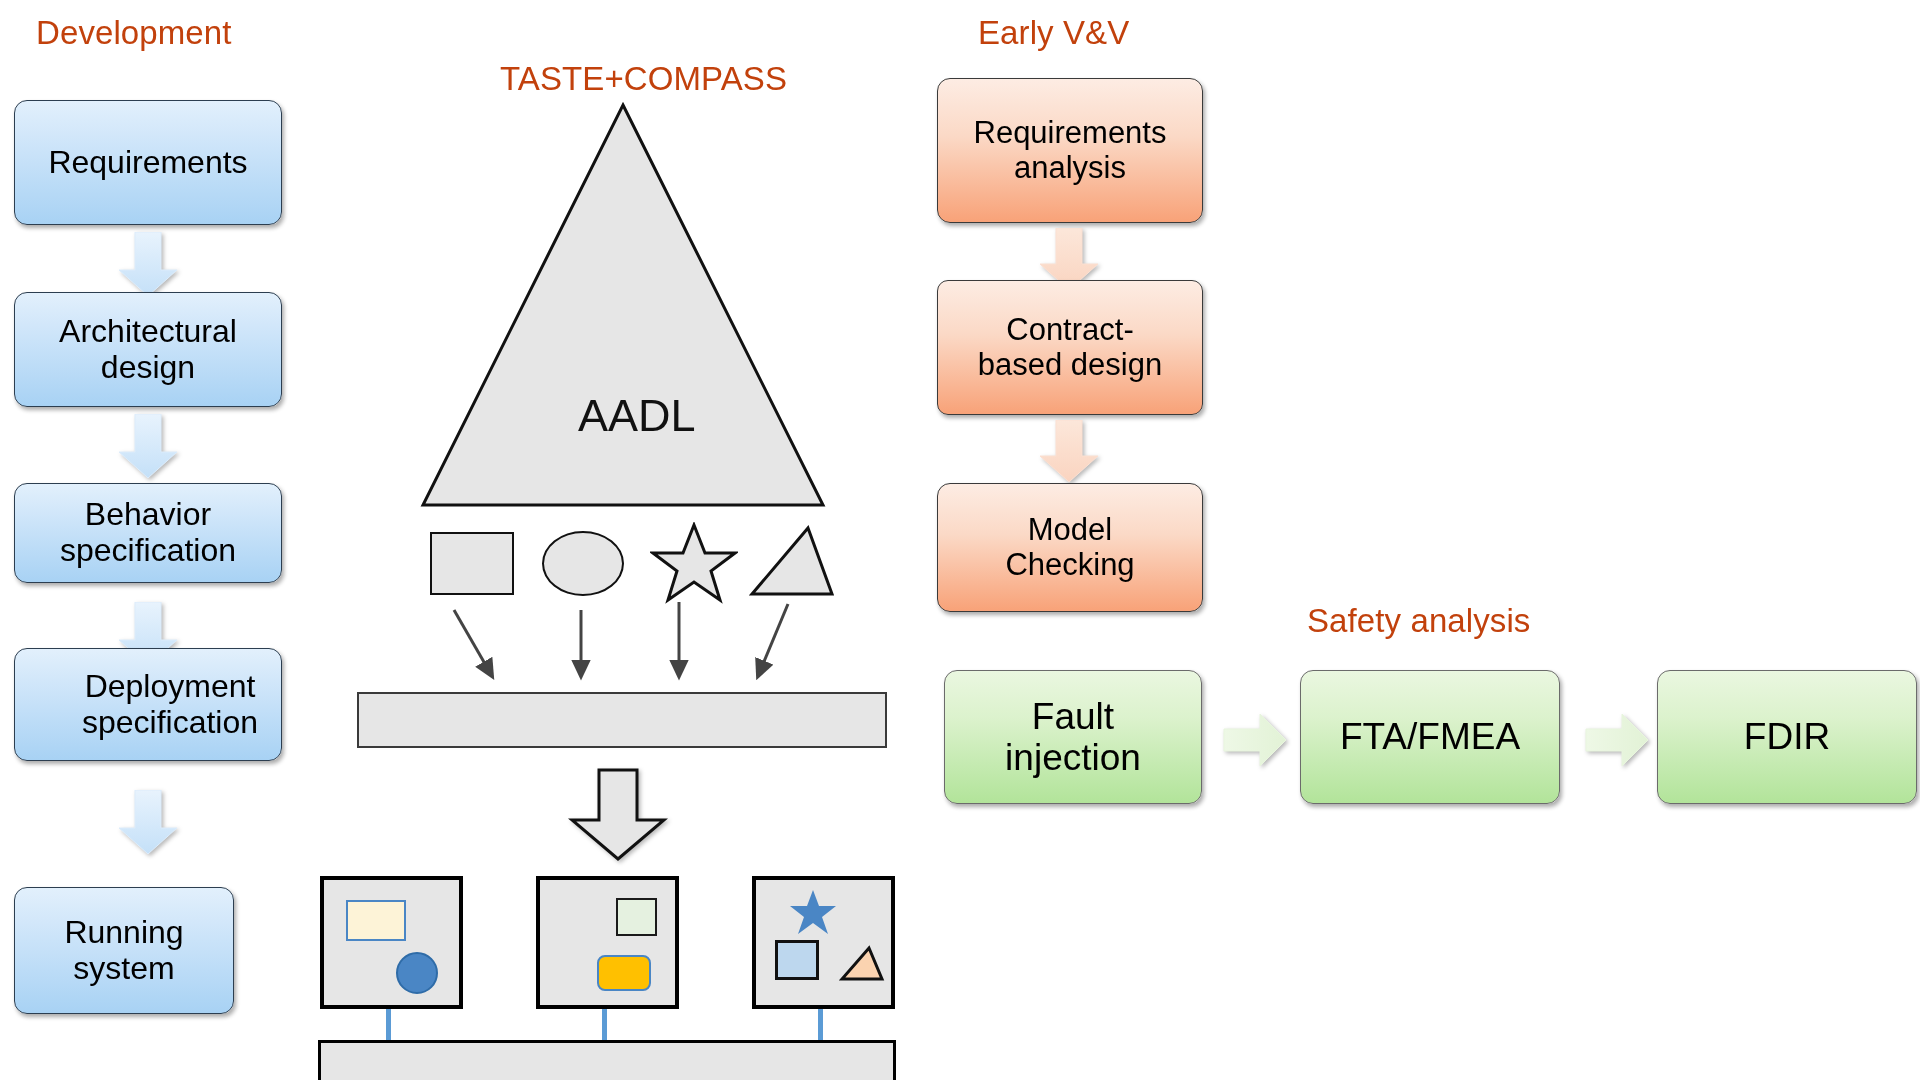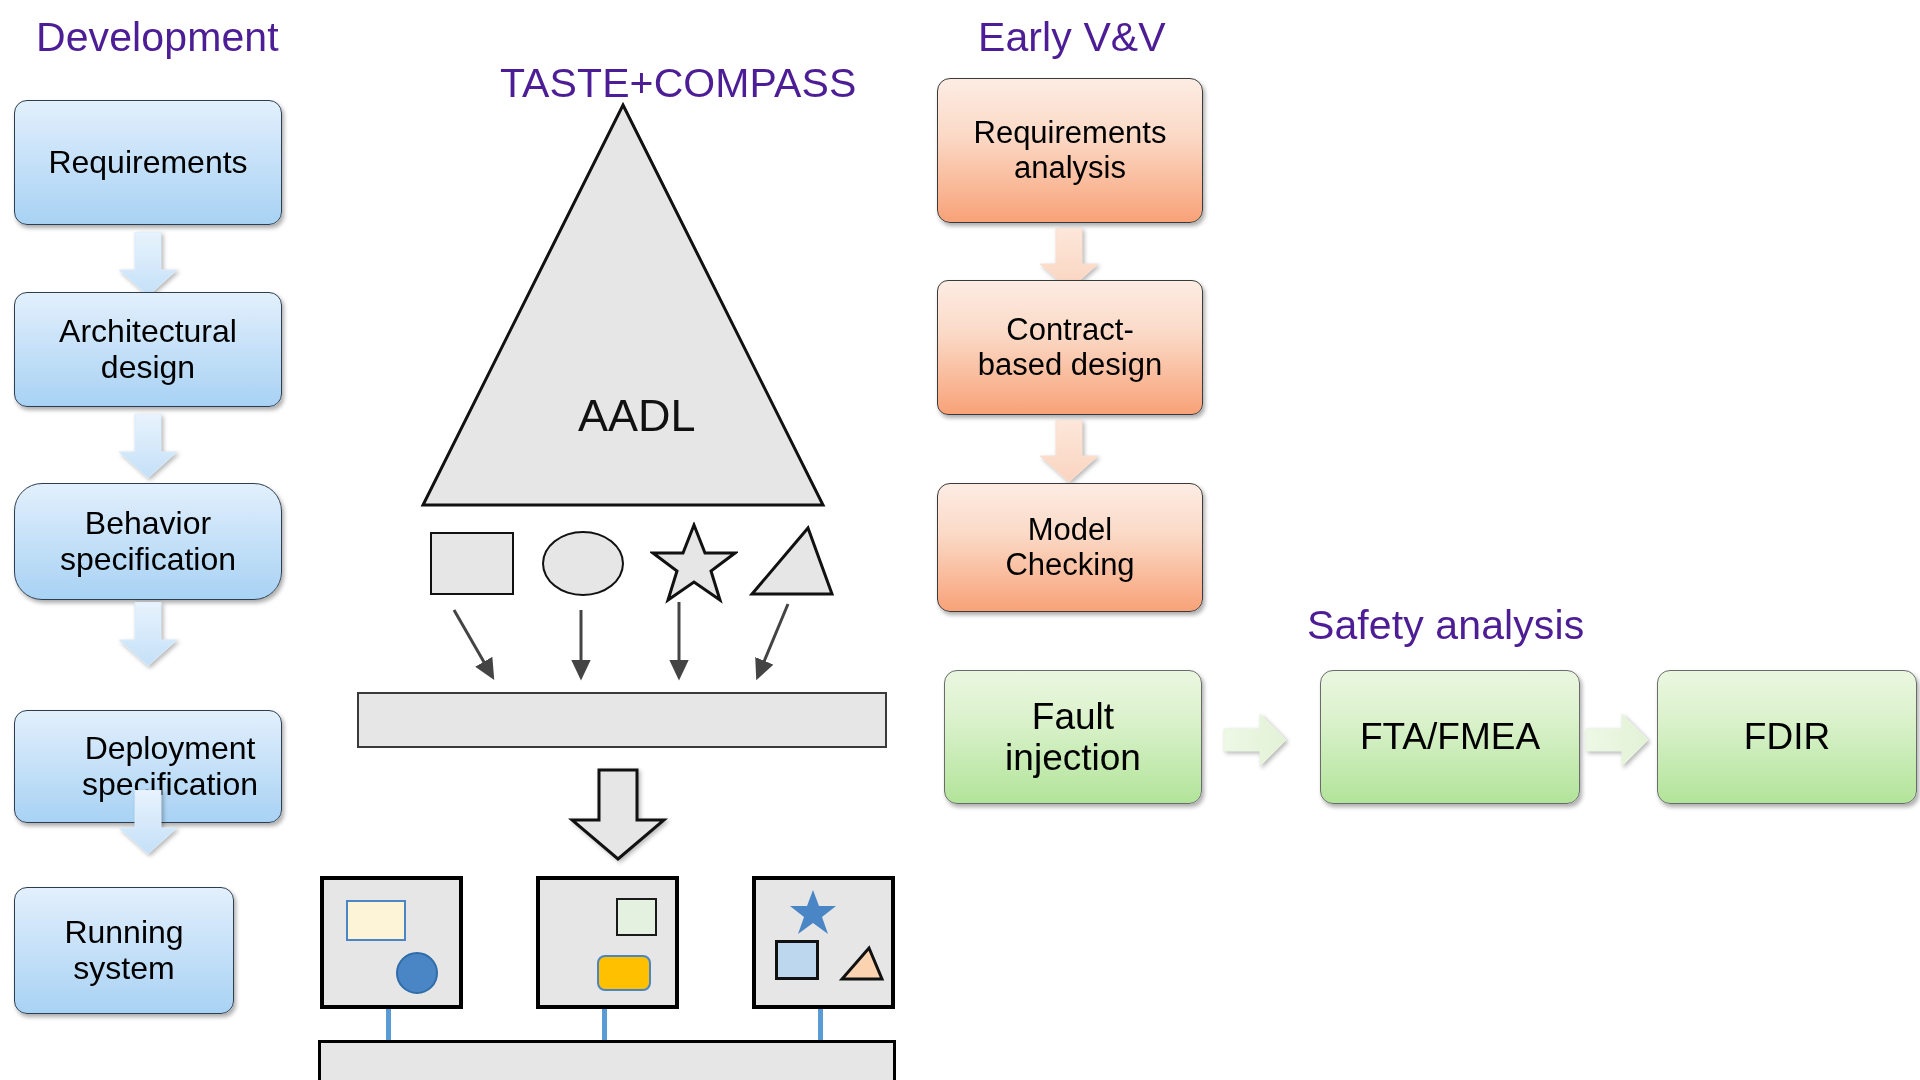--- a/index.html
+++ b/index.html
@@ -17,22 +17,22 @@
   #canvas {
     position: relative;
     width: 1920px;
     height: 1080px;
     background: #ffffff;
   }
 
   
   .col-title {
     position: absolute;
-    font-size: 41px;
-    color: #4c1d95;
+    font-size: 33px;
+    color: #c2410c;
     white-space: nowrap;
     letter-spacing: 0.1px;
   }
 
   
   .pbox {
     position: absolute;
     border-radius: 13px;
     display: flex;
     align-items: center;
@@ -150,32 +150,32 @@
     <span class="lbl">
       <span>Architectural</span><br>
       <span>design</span>
     </span>
   </div>
 
   <svg class="barrow" style="left:117px; top:414px;" width="62" height="66" viewBox="0 0 62 66">
     <polygon points="18,0 44,0 44,38 60,38 31,64 2,38 18,38" fill="url(#gb1)" stroke="#dcecfb" stroke-width="1"></polygon>
   </svg>
 
-  <div class="pbox blue" style="left:14px; top:483px; width:268px; height:117px;border-radius:28px;">
+  <div class="pbox blue" style="left:14px; top:483px; width:268px; height:100px;">
     <span class="lbl">
       <span>Behavior</span><br>
       <span>specification</span>
     </span>
   </div>
 
   <svg class="barrow" style="left:117px; top:602px;" width="62" height="66" viewBox="0 0 62 66">
     <polygon points="18,0 44,0 44,38 60,38 31,64 2,38 18,38" fill="url(#gb1)" stroke="#dcecfb" stroke-width="1"></polygon>
   </svg>
 
-  <div class="pbox blue" style="left:14px; top:710px; width:268px; height:113px;padding-left:44px;">
+  <div class="pbox blue" style="left:14px; top:648px; width:268px; height:113px;padding-left:44px;">
     <span class="lbl">
       <span>Deployment</span><br>
       <span>specification</span>
     </span>
   </div>
 
   <svg class="barrow" style="left:117px; top:790px;" width="62" height="66" viewBox="0 0 62 66">
     <polygon points="18,0 44,0 44,38 60,38 31,64 2,38 18,38" fill="url(#gb1)" stroke="#dcecfb" stroke-width="1"></polygon>
   </svg>
 
@@ -301,21 +301,21 @@
   <svg class="barrow" style="left:1222px; top:712px;" width="66" height="56" viewBox="0 0 66 56">
     <defs>
         <linearGradient id="gg1" x1="0" y1="0" x2="1" y2="0">
       <stop offset="0%" stop-color="#eef8e6"></stop>
           <stop offset="100%" stop-color="#e2f2d6"></stop>
     </linearGradient>
       </defs>
     <polygon points="2,17 38,17 38,2 64,28 38,54 38,39 2,39" fill="url(#gg1)" stroke="#e8f5de" stroke-width="1"></polygon>
   </svg>
 
-  <div class="pbox green" style="left:1300px; top:670px; width:260px; height:134px;margin-left:20px;">
+  <div class="pbox green" style="left:1300px; top:670px; width:260px; height:134px;">
     <span class="lbl">FTA/FMEA</span>
   </div>
 
   <svg class="barrow" style="left:1584px; top:712px;" width="66" height="56" viewBox="0 0 66 56">
     <polygon points="2,17 38,17 38,2 64,28 38,54 38,39 2,39" fill="url(#gg1)" stroke="#e8f5de" stroke-width="1"></polygon>
   </svg>
 
   <div class="pbox green" style="left:1657px; top:670px; width:260px; height:134px;">
     <span class="lbl">FDIR</span>
   </div>

